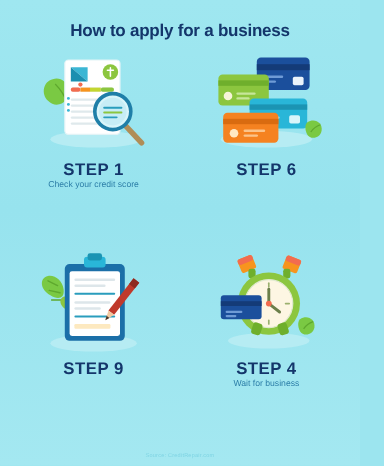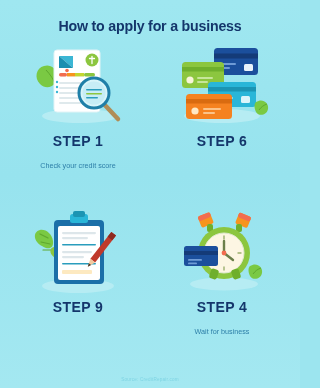--- a/index.html
+++ b/index.html
@@ -27,21 +27,21 @@
     padding:0 6px;
   }
   .cell { display:flex; flex-direction:column; align-items:center; justify-content:flex-start; }
   .art { height:92px; width:100%; display:flex; align-items:center; justify-content:center; }
   .art svg { display:block; }
   .step-label {
     font-size:14px; font-weight:bold; color:#14366b;
     letter-spacing:.4px; margin-top:2px;
   }
   .step-caption {
-    font-size:7.2px; color:#2d7fa8; margin-top:12px; text-align:center;
+    font-size:7.2px; color:#2d7fa8; margin-top:0; text-align:center;
   }
   .footer { height:18px; display:flex; align-items:center; justify-content:center; }
   .footer-text { font-size:4.6px; color:#7fd4e3; letter-spacing:.2px; }
 </style>
 </head>
 <body>
 
 <div class="poster">
 
   <div class="header">

